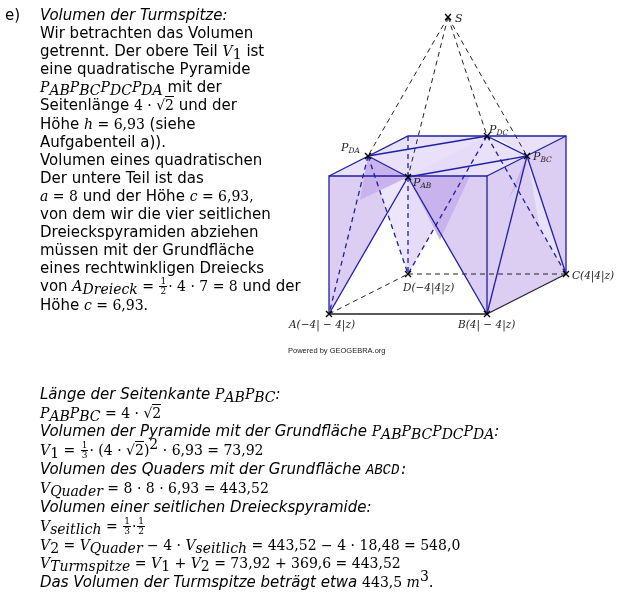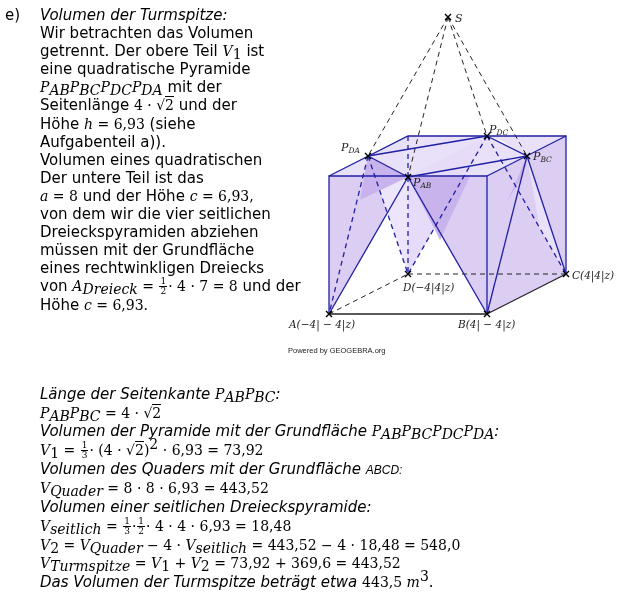--- a/index.html
+++ b/index.html
@@ -11,21 +11,21 @@
   .line { white-space: nowrap; }
   .it { font-style: italic; }
   .m { font-family: "DejaVu Serif", serif; font-style: italic; font-size: 14px; }
   .mn { font-family: "DejaVu Serif", serif; font-size: 14px; }
   sub { font-size: 10px; vertical-align: -3px; line-height: 0; }
   sup { font-size: 10px; vertical-align: 6px; line-height: 0; }
   .frac { display: inline-block; vertical-align: middle; text-align: center; font-size: 9px; line-height: 9px; font-family: "DejaVu Serif", serif; margin: 0 1px; }
   .frac span { display: block; }
   .frac .num { border-bottom: 1px solid #000; padding: 0 1px; }
   .sqrt { border-top: 1px solid #000; padding-top: 0; margin-left: 0; }
-  .mono { font-family: Liberation Sans, sans-serif; font-style: italic; font-size: 12px; }
+  .mono { font-family: Liberation Mono, monospace; font-style: italic; font-size: 14px; }
   svg#diagram { position: absolute; left: 280px; top: 0; }
   .credit { position: absolute; left: 288px; top: 346px; font-size: 7.5px; font-family: "Liberation Sans", sans-serif; color: #222; }
 </style>
 </head>
 <body>
 
 <div class="label-e">e)</div>
 
 <div class="col-left">
   <div class="line it">Volumen der Turmspitze:</div>
@@ -129,17 +129,17 @@
 <div class="credit">Powered by GEOGEBRA.org</div>
 
 <div class="col-bottom">
   <div class="line it"><span>Länge der Seitenkante </span><span class="m">P</span><sub class="m">AB</sub><span class="m">P</span><sub class="m">BC</sub><span>:</span></div>
   <div class="line"><span class="m">P</span><sub class="m">AB</sub><span class="m">P</span><sub class="m">BC</sub><span class="mn"> = 4 · </span><span class="mn">√</span><span class="mn sqrt">2</span></div>
   <div class="line it"><span>Volumen der Pyramide mit der Grundfläche  </span><span class="m">P</span><sub class="m">AB</sub><span class="m">P</span><sub class="m">BC</sub><span class="m">P</span><sub class="m">DC</sub><span class="m">P</span><sub class="m">DA</sub><span>:</span></div>
   <div class="line"><span class="m">V</span><sub class="mn">1</sub><span class="mn"> = </span><span class="frac"><span class="num">1</span><span>3</span></span><span class="mn">· (4 · </span><span class="mn">√</span><span class="mn sqrt">2</span><span class="mn">)</span><sup class="mn">2</sup><span class="mn"> · 6,93 = 73,92</span></div>
   <div class="line it"><span>Volumen des Quaders mit der Grundfläche  </span><span class="mono">ABCD:</span></div>
   <div class="line"><span class="m">V</span><sub class="m">Quader</sub><span class="mn"> = 8 · 8 · 6,93 = 443,52</span></div>
   <div class="line it">Volumen einer seitlichen Dreieckspyramide:</div>
-  <div class="line"><span class="m">V</span><sub class="m">seitlich</sub><span class="mn"> = </span><span class="frac"><span class="num">1</span><span>3</span></span><span class="mn">·</span><span class="frac"><span class="num">1</span><span>2</span></span><span class="mn">· 4 · 4 · 6,93 = 18,48</span></div>
+  <div class="line"><span class="m">V</span><sub class="m">seitlich</sub><span class="mn"> = </span><span class="frac"><span class="num">1</span><span>3</span></span><span class="mn">·</span><span class="frac"><span class="num">1</span><span>2</span></span></div>
   <div class="line"><span class="m">V</span><sub class="mn">2</sub><span class="mn"> = </span><span class="m">V</span><sub class="m">Quader</sub><span class="mn"> − 4 · </span><span class="m">V</span><sub class="m">seitlich</sub><span class="mn"> = 443,52 − 4 · 18,48 = 548,0</span></div>
   <div class="line"><span class="m">V</span><sub class="m">Turmspitze</sub><span class="mn"> = </span><span class="m">V</span><sub class="mn">1</sub><span class="mn"> + </span><span class="m">V</span><sub class="mn">2</sub><span class="mn"> = 73,92 + 369,6 = 443,52</span></div>
   <div class="line"><span class="it">Das Volumen der Turmspitze beträgt etwa </span><span class="mn">443,5 </span><span class="m">m</span><sup class="mn">3</sup><span>.</span></div>
 </div>
 
 </body></html>

